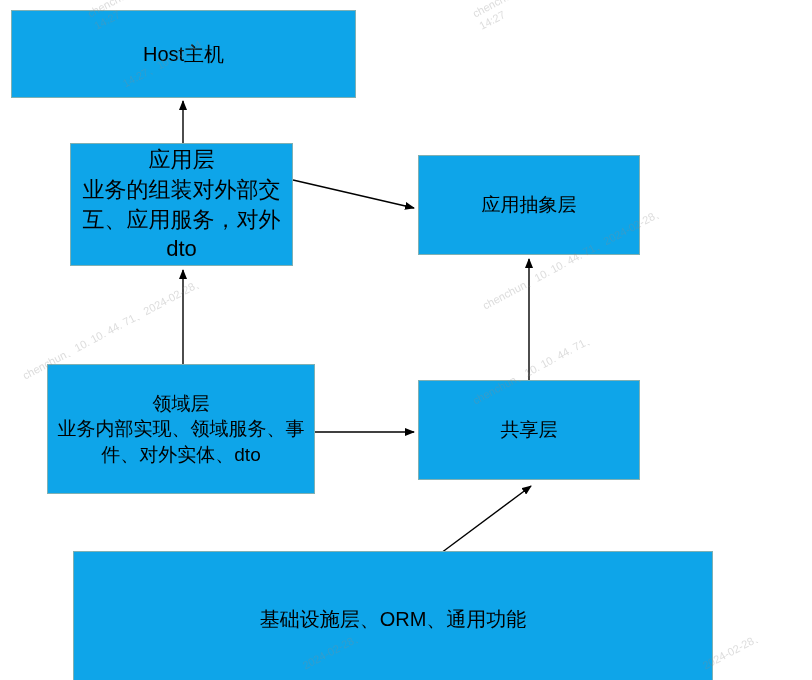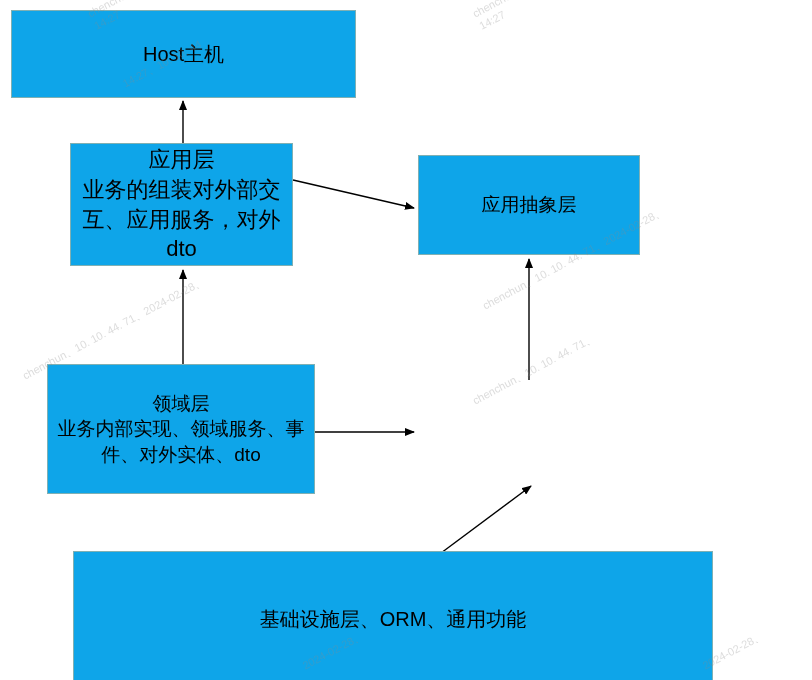--- a/index.html
+++ b/index.html
@@ -99,20 +99,23 @@
 
   <div class="node" id="node-domain">
     <span class="label">领域层
 业务内部实现、领域服务、事件、对外实体、dto</span>
   </div>
 
   <div class="node" id="node-appabs">
     <span class="label">应用抽象层</span>
   </div>
 
+  <div class="node" id="node-shared">
+    <span class="label">共享层</span>
+  </div>
 
   <div class="node" id="node-infra">
     <span class="label">基础设施层、ORM、通用功能</span>
   </div>
 
   <div class="watermark" style="left:85px; top:8px;">chenchun、10. 10
 14:27</div>
   <div class="watermark" style="left:470px; top:8px;">chenchun、10. 10. 44.
 14:27</div>
   <div class="watermark" style="left:120px; top:78px;">14:27、10. 10. 44</div>

